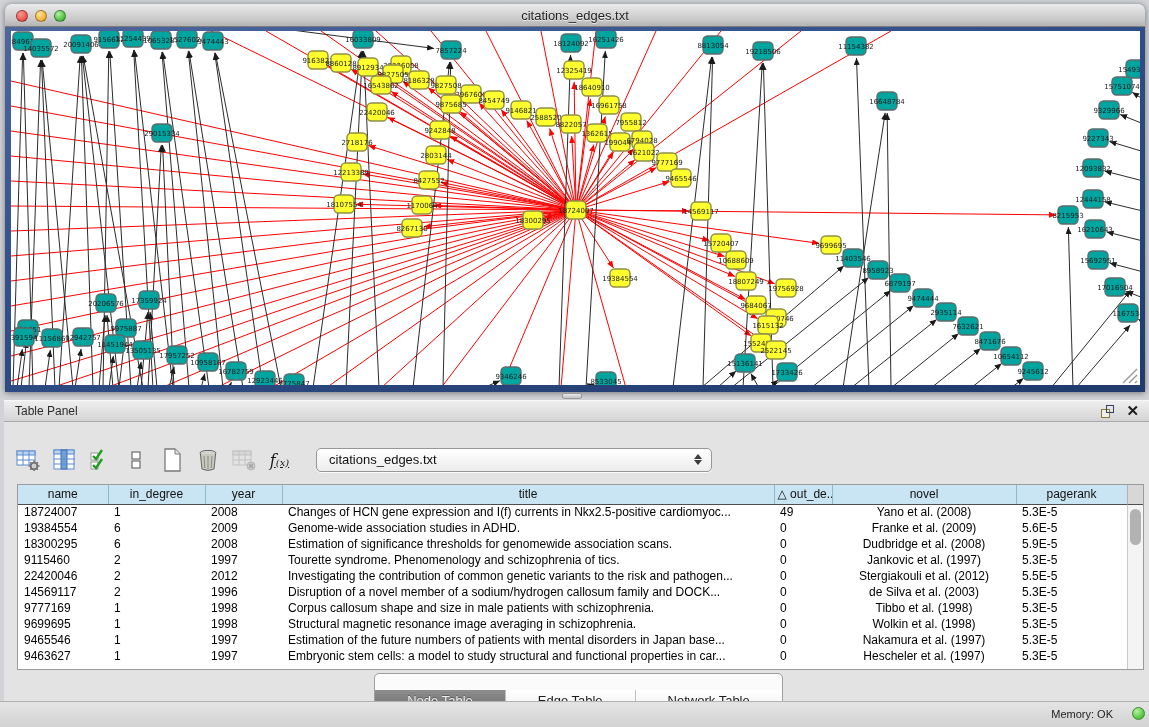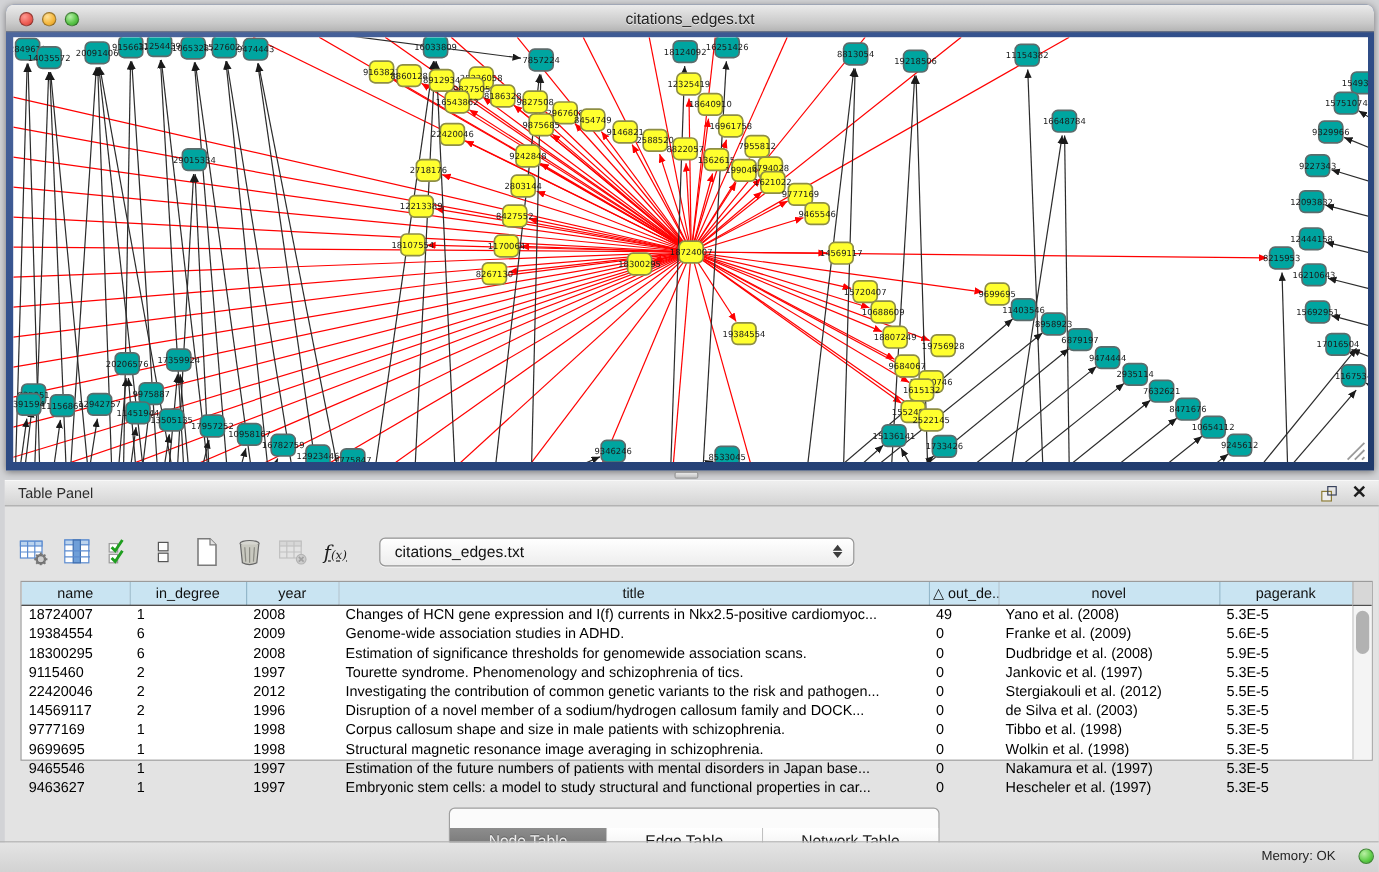--- a/index.html
+++ b/index.html
@@ -73,34 +73,34 @@
     font-size:13px; color:#111; line-height:22px; padding-left:12px;
     box-shadow:0 1px 0 rgba(255,255,255,.8);
   }
   .combo .stepper { position:absolute; right:9px; top:4px; }
   .combo .stepper .up, .combo .stepper .dn { width:0; height:0; border-left:4px solid transparent; border-right:4px solid transparent; margin:1px 0; }
   .combo .stepper .up { border-bottom:5px solid #3c3c3c; }
   .combo .stepper .dn { border-top:5px solid #3c3c3c; }
 
   
   .grid-wrap {
-    position:absolute; left:13px; top:84px; width:1127px; height:150px;
+    position:absolute; left:13px; top:84px; width:1127px; height:186px;
     background:#fff; border:1px solid #9b9b9b;
   }
   table.grid { border-collapse:collapse; table-layout:fixed; width:1109px; }
   table.grid th {
     background:#c9e4f2; font-weight:normal; font-size:12px; color:#111;
     border-right:1px solid #93b7ca; border-bottom:1px solid #4e4e4e;
     height:19px; padding:0 3px; text-align:center; overflow:hidden; white-space:nowrap;
   }
   table.grid td {
     font-size:12px; color:#000; height:16px; padding:0 6px;
     white-space:nowrap; overflow:hidden;
   }
-  td.al { text-align:left; } td.ac { }
+  td.al { text-align:left; } td.ac { text-align:center; }
   .vscroll {
     position:absolute; right:0; top:20px; bottom:0; width:16px;
     background:#f4f4f4; border-left:1px solid #c9c9c9;
   }
   .vthumb { position:absolute; left:2px; top:4px; width:11px; height:36px; border-radius:6px; background:#b2b2b2; }
   .hdr-cap { position:absolute; right:0; top:0; width:16px; height:20px; background:#d7d7d7; border-left:1px solid #b3b3b3; border-bottom:1px solid #4e4e4e; }
 
   
   .tab-bar { position:absolute; left:0; right:0; top:273px; display:flex; justify-content:center; }
   .seg-group { display:flex; border:1px solid #9f9f9f; border-radius:5px; overflow:hidden; background:#fbfbfb; box-shadow:0 1px 0 rgba(255,255,255,.7); }

